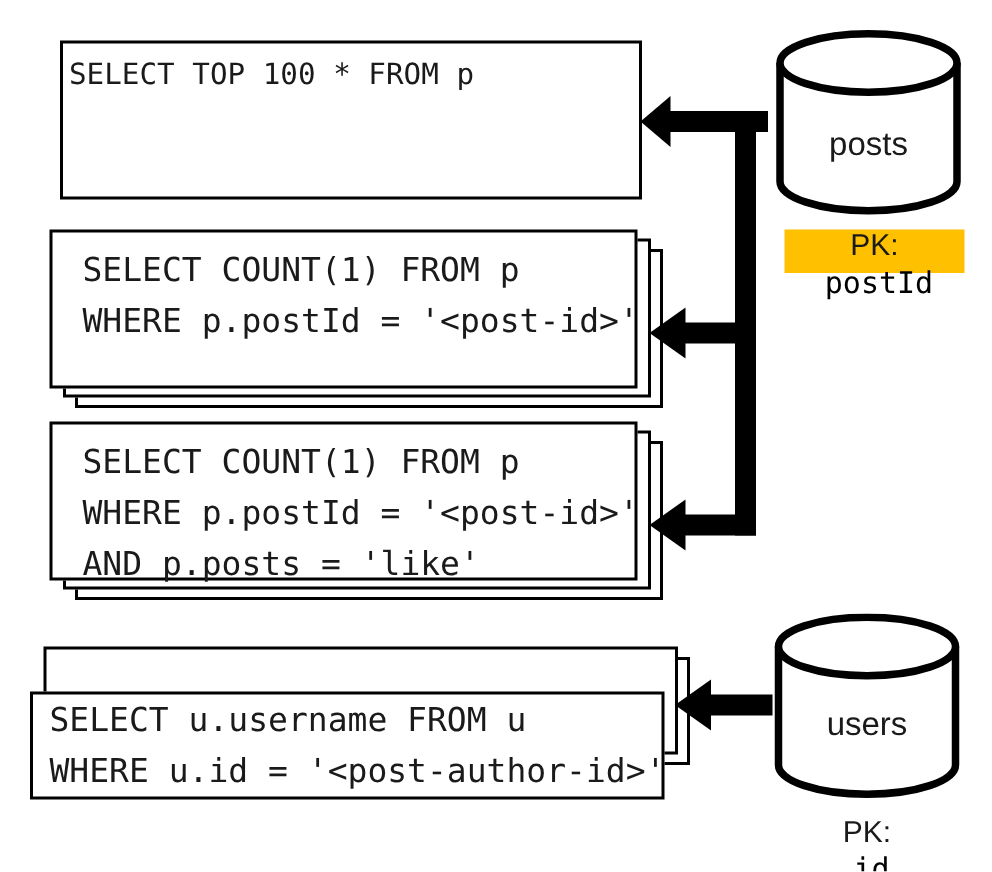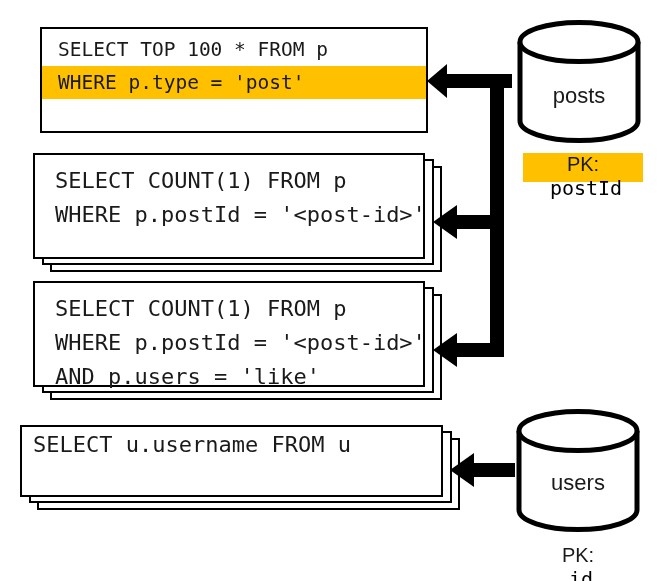--- a/index.html
+++ b/index.html
@@ -17,42 +17,42 @@
   .qbox {
     position: absolute;
     background: #ffffff;
     border: 2px solid #000000;
     box-sizing: border-box;
     z-index: 3;
   }
   .qrow { display: flex; align-items: center; white-space: pre; }
 
   .box1 { left: 40px; top: 27px; width: 388px; height: 106px; padding-top: 4px; font-size: 19.5px; }
-  .box1 .qrow { height: 33px; padding-left: 16px; }
+  .box1 .qrow { height: 33px; padding-left: 4px; }
   .box1 .qrow.hl { background: #FFC000; }
   .box1 .qrow.hl-last { height: 32px; }
 
   .stack { position: absolute; z-index: 2; }
   .layer {
     position: absolute; left: 0; top: 0;
     background: #ffffff; border: 2px solid #000000; box-sizing: border-box;
   }
   .l1 { transform: translate(9px, 6px);  z-index: 2; }
   .l2 { transform: translate(17px, 13px); z-index: 1; }
   .stack .qbox { left: 0; top: 0; z-index: 3; }
 
   .s2 { left: 33px; top: 153px; }
   .s3 { left: 33px; top: 281px; }
   .s2 .layer, .s3 .layer, .s2 .qbox, .s3 .qbox { width: 392px; height: 106px; }
   .s2 .qbox, .s3 .qbox { padding-top: 8px; font-size: 22px; }
   .s2 .qrow, .s3 .qrow { height: 34px; padding-left: 20px; }
 
   .s4 { left: 20px; top: 425px; }
   .s4 .layer, .s4 .qbox { width: 423px; height: 72px; }
-  .s4 .qbox { font-size: 22px; }
+  .s4 .qbox { font-size: 22px; margin-top: 36px; }
   .s4 .qrow { height: 34px; padding-left: 11px; }
 
   
   .arrows { position: absolute; left: 0; top: 0; z-index: 5; pointer-events: none; }
   .arrows .ink { fill: #000000; }
 
   
   .db { position: absolute; z-index: 4; }
   .db-posts { left: 517px; top: 20px; }
   .db-users { left: 516px; top: 409px; }
@@ -72,47 +72,47 @@
   .pk-prefix { font-family: "Liberation Sans", sans-serif; font-size: 20px; color: #1a1a1a; }
   .pk-value  { font-family: "DejaVu Sans Mono", monospace; font-size: 20px; color: #000000; margin-left: 6px; }
 </style>
 </head>
 <body>
 
 <div class="canvas">
 
   <div class="qbox box1">
     <div class="qrow">SELECT TOP 100 * FROM p</div>
-    <div class="qrow hl">WHERE p.type = 'post'</div>
   </div>
 
   <div class="stack s2">
     <div class="layer l2"></div>
     <div class="layer l1"></div>
     <div class="qbox">
       <div class="qrow">SELECT COUNT(1) FROM p</div>
       <div class="qrow">WHERE p.postId = '&lt;post-id&gt;'</div>
     </div>
   </div>
 
   <div class="stack s3">
     <div class="layer l2"></div>
     <div class="layer l1"></div>
     <div class="qbox">
       <div class="qrow">SELECT COUNT(1) FROM p</div>
       <div class="qrow">WHERE p.postId = '&lt;post-id&gt;'</div>
-      <div class="qrow">AND p.users = 'like'</div>
+      <div class="qrow">AND p.posts = 'like'</div>
     </div>
   </div>
 
   <div class="stack s4">
     <div class="layer l2"></div>
     <div class="layer l1"></div>
     <div class="qbox">
       <div class="qrow">SELECT u.username FROM u</div>
+      <div class="qrow">WHERE u.id = '&lt;post-author-id&gt;'</div>
     </div>
   </div>
 
   <svg class="arrows" width="661" height="581" viewBox="0 0 661 581">
     <g>
       <rect class="ink" x="490" y="74" width="14" height="283"></rect>
     </g>
     <g>
       <rect class="ink" x="446" y="74" width="66" height="14"></rect>
       <polygon class="ink" points="427,81 447,64 447,98"></polygon>

